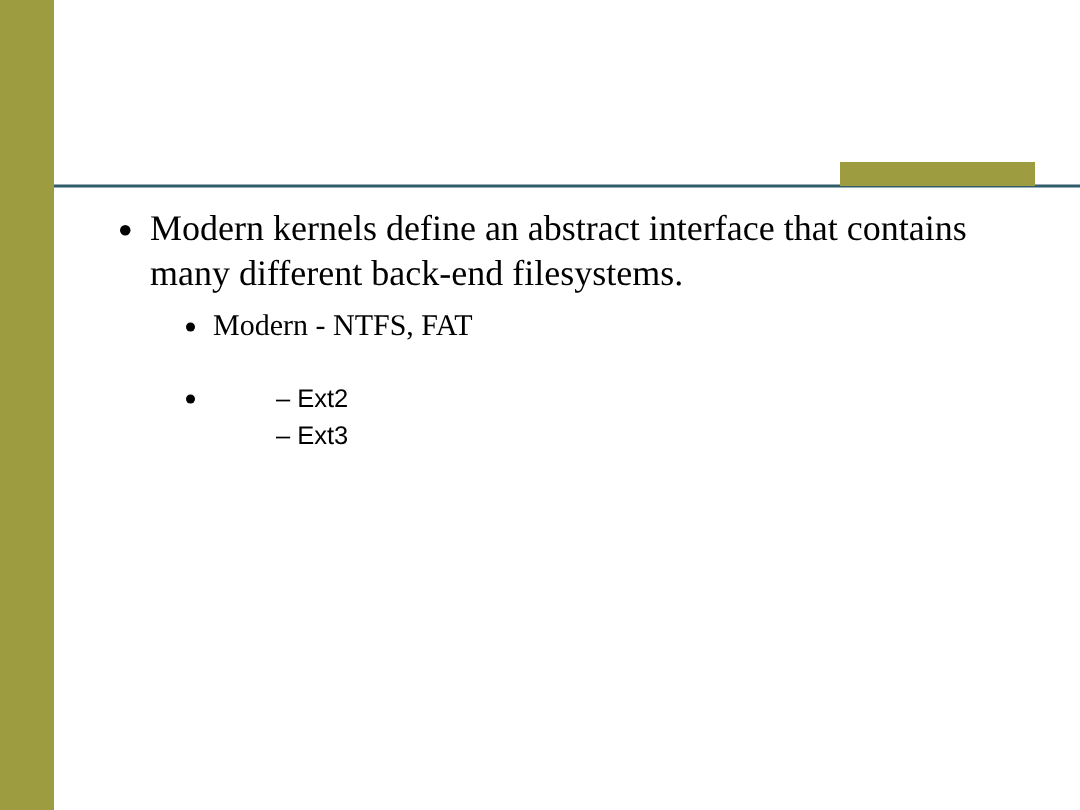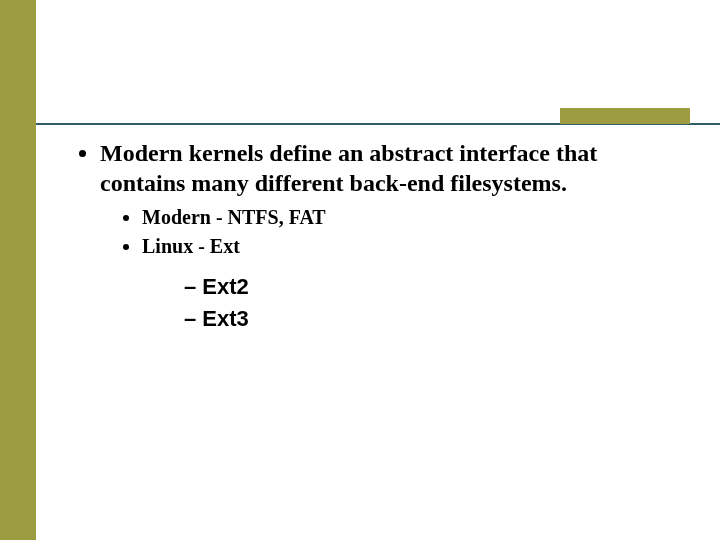--- a/index.html
+++ b/index.html
@@ -9,21 +9,20 @@
     height: 540px;
     background: #ffffff;
     font-family: "Times New Roman", Times, serif;
     color: #000;
     overflow: hidden;
   }
   .slide {
     position: relative;
     width: 720px;
     height: 540px;
-    font-weight: bold;
   }
   
   .left-bar {
     position: absolute;
     left: 0;
     top: 0;
     width: 36px;
     height: 540px;
     background: #9e9c41; 
   }
@@ -65,25 +64,25 @@
     margin: 6px 0 0 0;
     padding: 0 0 0 42px;
     list-style: disc;
     font-size: 20px;
     line-height: 1.35;
   }
   ul.level2 > li {
     margin-bottom: 2px;
   }
   ul.level3 {
-    margin: 11px 0 0 0;
+    margin: 21px 0 0 0;
     padding: 0 0 0 42px;
     list-style: none;
     font-family: Arial, Helvetica, sans-serif;
-    font-size: 22px;
+    font-size: 17px;
     line-height: 1.45;
   }
   ul.level3 > li::before {
     content: "–  ";
   }
 </style>
 </head>
 <body>
 
 <div class="slide">
@@ -94,21 +93,20 @@
 
   <div class="content">
     <ul class="level1">
       <li>
         <span>Modern kernels define an abstract interface that contains many different  back-end filesystems.</span>
         <ul class="level2">
           <li>
             <span>Modern - NTFS, FAT</span>
           </li>
           <li>
-            <span>Linux - Ext</span>
             <ul class="level3">
               <li>
                 <span>Ext2</span>
               </li>
               <li>
                 <span>Ext3</span>
               </li>
             </ul>
           </li>
         </ul>

